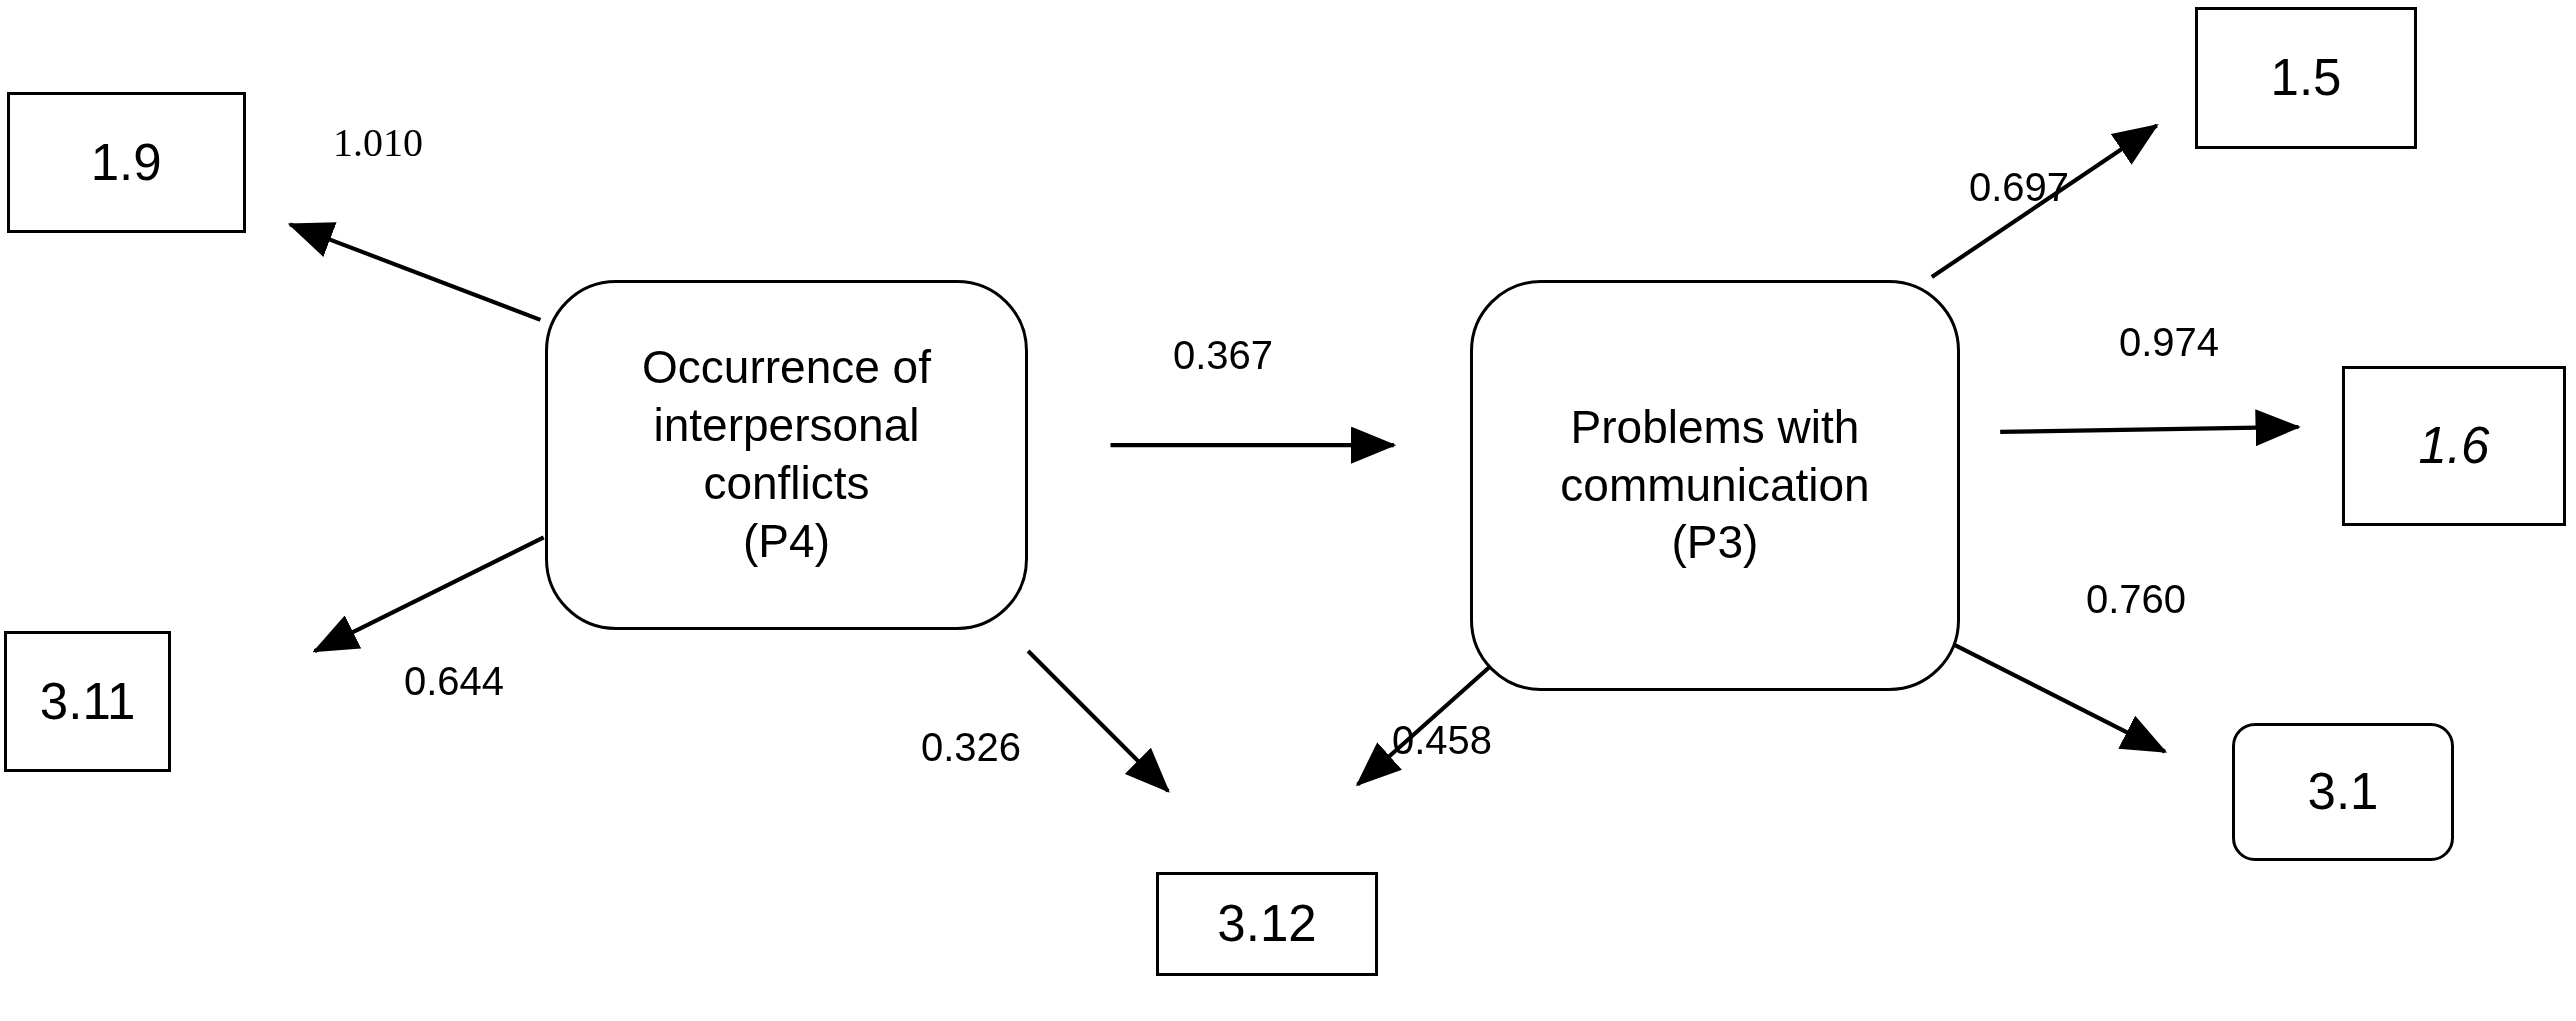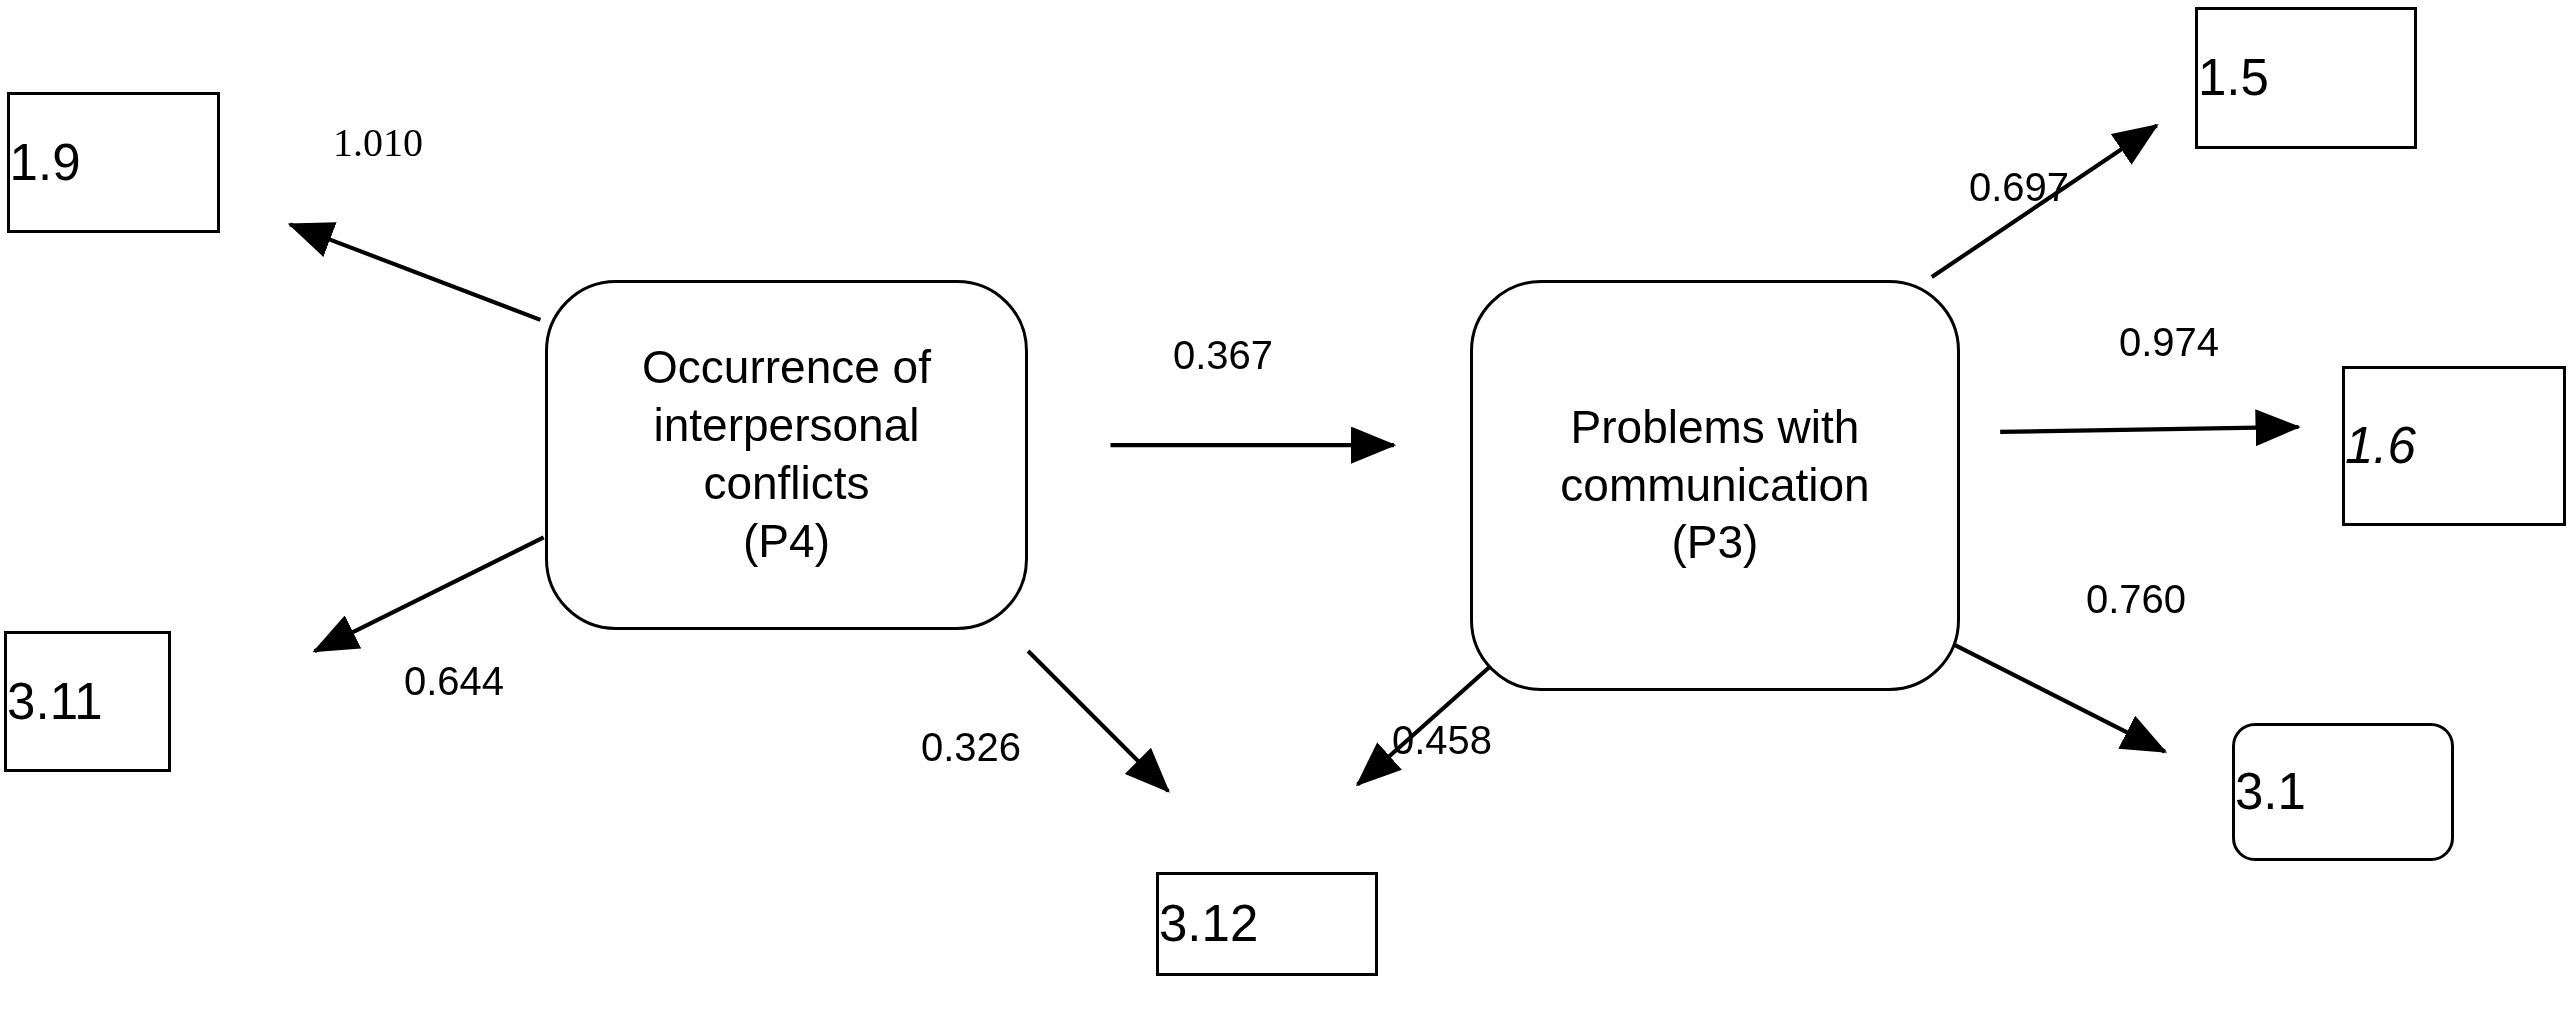--- a/index.html
+++ b/index.html
@@ -24,21 +24,21 @@
     width: 2576px;
     height: 1022px;
   }
   .node-box {
     position: absolute;
     box-sizing: border-box;
     border: 3.3px solid #000000;
     background: #ffffff;
     display: flex;
     align-items: center;
-    justify-content: flex-start;
+    justify-content: center;
   }
   .node-box .node-text {
     font-size: 51px;
     color: #000000;
     line-height: 1.05;
     text-align: center;
     white-space: nowrap;
   }
   .latent-node {
     position: absolute;
@@ -88,21 +88,21 @@
       </g>
   </svg>
 
   <div class="latent-node" style="left: 545px; top: 280px; width: 483px; height: 350px;">
     <div class="node-text">Occurrence of<br>interpersonal<br>conflicts<br>(P4)</div>
   </div>
   <div class="latent-node" style="left: 1470px; top: 280px; width: 490px; height: 411px;">
     <div class="node-text">Problems with<br>communication<br>(P3)</div>
   </div>
 
-  <div class="node-box" style="left: 6.6px; top: 92px; width: 213px; height: 141px;">
+  <div class="node-box" style="left: 6.6px; top: 92px; width: 239px; height: 141px;">
     <div class="node-text">1.9</div>
   </div>
   <div class="node-box" style="left: 4.1px; top: 631px; width: 167px; height: 141px;">
     <div class="node-text">3.11</div>
   </div>
   <div class="node-box" style="left: 1156px; top: 872px; width: 222px; height: 104px;">
     <div class="node-text">3.12</div>
   </div>
   <div class="node-box" style="left: 2195px; top: 6.6px; width: 222px; height: 142px;">
     <div class="node-text">1.5</div>

